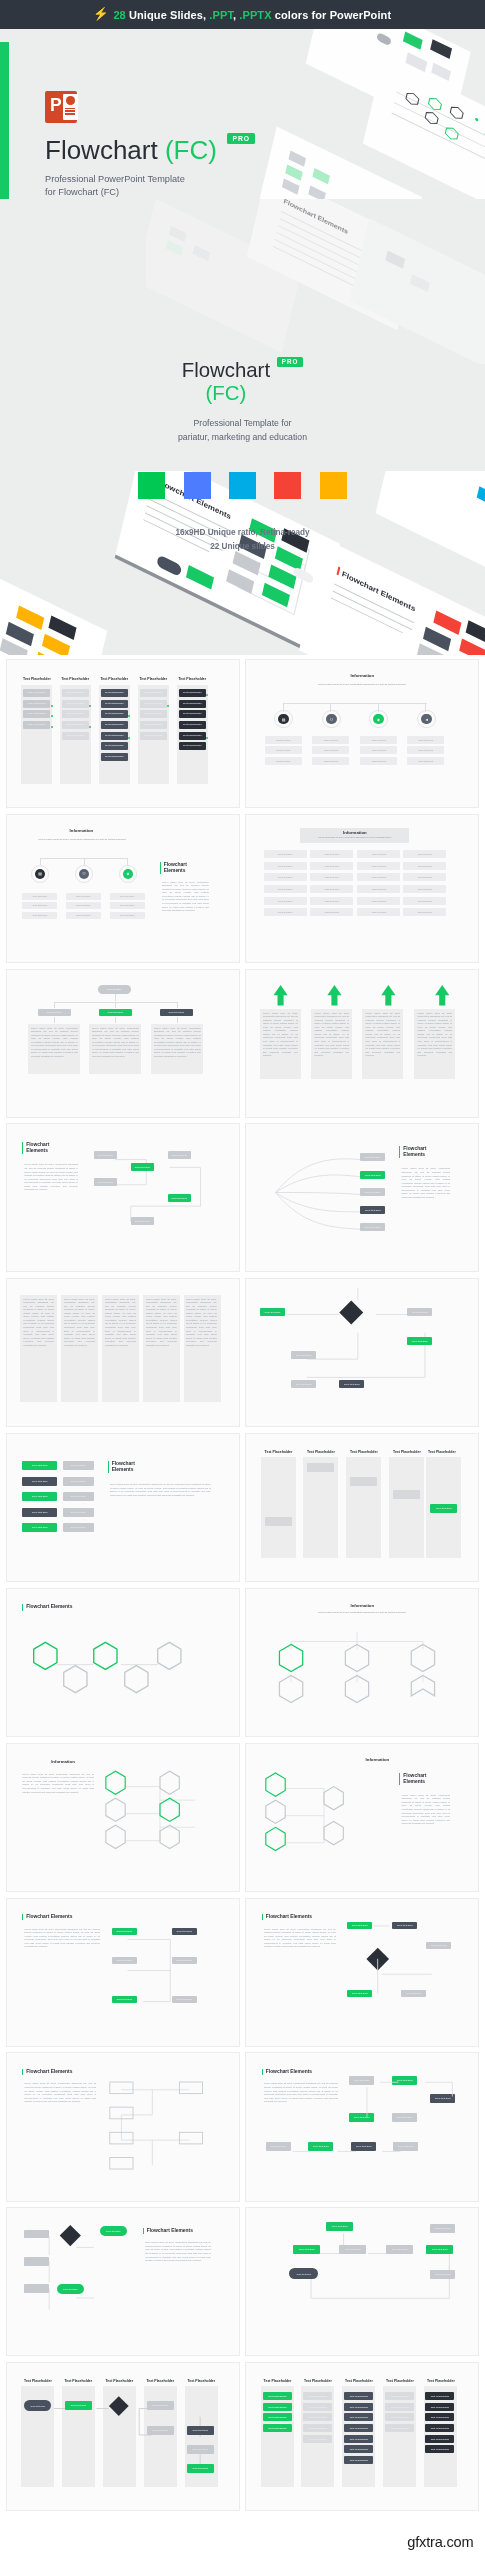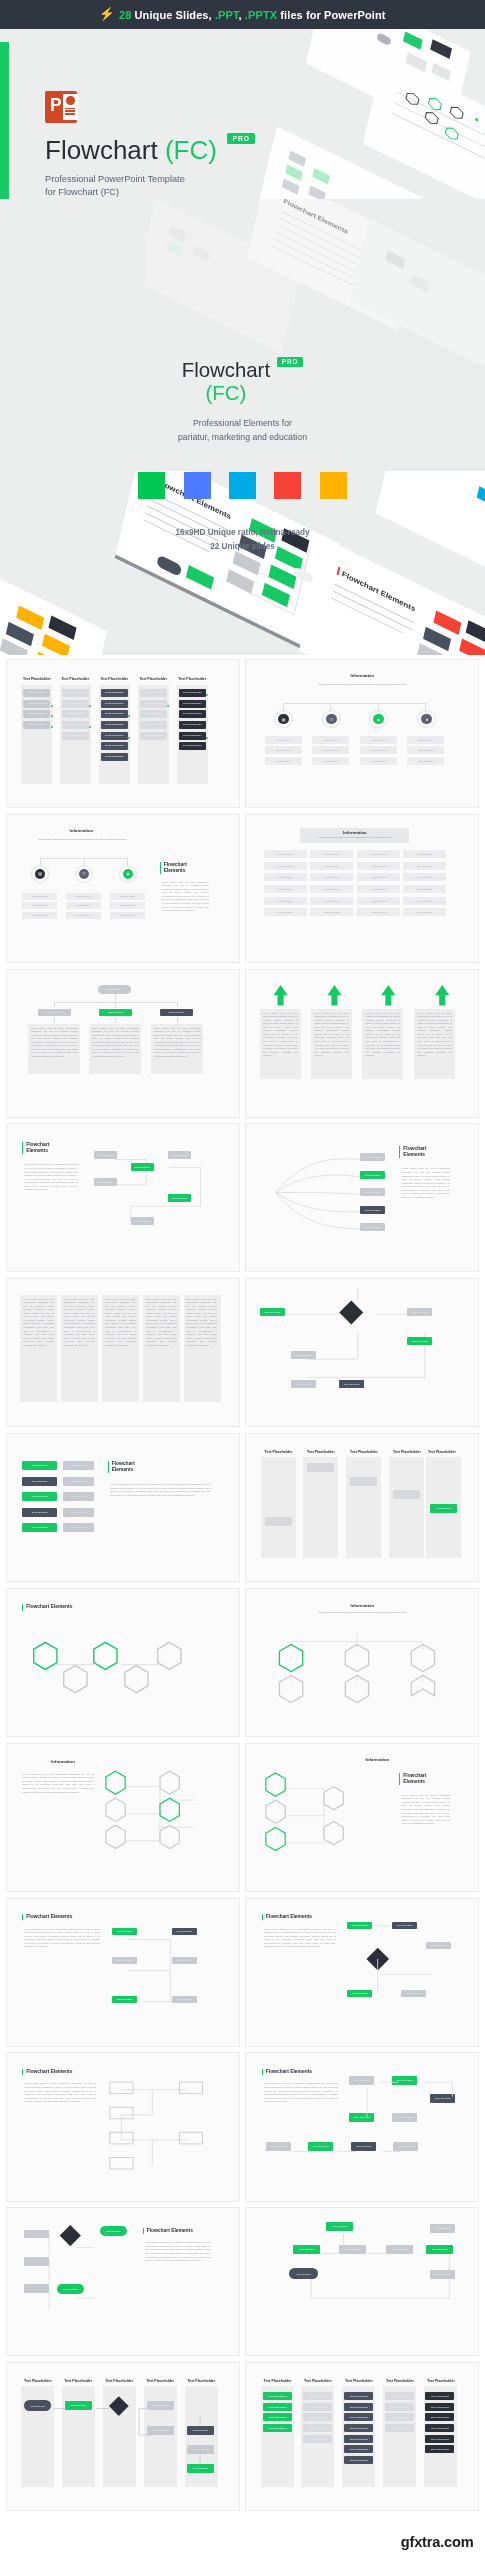--- a/index.html
+++ b/index.html
@@ -191,32 +191,32 @@
     line-height: 1.25; padding-left: 2.9px; border-left: 1.6px solid #17c964;
   }
   .s-body { position: absolute; font-size: 2.3px; color: #9aa0a8; line-height: 1.55; text-align: justify; }
   .s-diamond { position: absolute; transform: rotate(45deg); }
   .s-oval { position: absolute; border-radius: 96px; display:flex; align-items:center; justify-content:center; font-size:2.3px; color:#fff;}
 
   
   .footer { position: relative; height: 39px; background: #ffffff; }
   .watermark {
     position: absolute; right: 11.6px; bottom: 5.8px;
-    font-size: 14.6px; font-weight: bold; color: #1b1b1b;
+    font-size: 14.6px; font-weight: normal; color: #1b1b1b;
     letter-spacing: -0.2px;
   }
 </style>
 </head>
 <body>
 
 <div class="page">
 
   <div class="banner">
     <span class="bolt">⚡</span>
-    <span class="txt"><span class="num">28</span><span> Unique Slides, </span><span class="ext">.PPT</span><span>, </span><span class="ext">.PPTX</span><span> files for PowerPoint</span></span>
+    <span class="txt"><span class="num">28</span><span> Unique Slides, </span><span class="ext">.PPT</span><span>, </span><span class="ext">.PPTX</span><span> colors for PowerPoint</span></span>
   </div>
 
   <div class="hero">
     <div class="hero-stripe"></div>
 
     <div class="hero-deck">
       <svg width="320" height="228" viewBox="0 0 330 235">
         <g opacity=".95">
           <g transform="translate(90,-30) skewY(26) skewX(-12)">
             <rect x="0" y="0" width="150" height="95" fill="#fff"></rect>
@@ -309,21 +309,21 @@
         </g>
       </g>
     </svg>
 
     <div class="feature-head">
       <div class="ft-title-wrap">
         <div class="ft-title"><span>Flowchart</span><span class="fc2">(FC)</span></div>
         <div class="ft-pro">PRO</div>
       </div>
       <div class="ft-sub">
-        <div>Professional Elements for</div>
+        <div>Professional Template for</div>
         <div>pariatur, marketing and education</div>
       </div>
     </div>
 
     <div class="swatches">
       <div class="swatch" style="background:#00c853"></div>
       <div class="swatch" style="background:#4d7cfe"></div>
       <div class="swatch" style="background:#00ace6"></div>
       <div class="swatch" style="background:#f44336"></div>
       <div class="swatch" style="background:#ffb300"></div>

